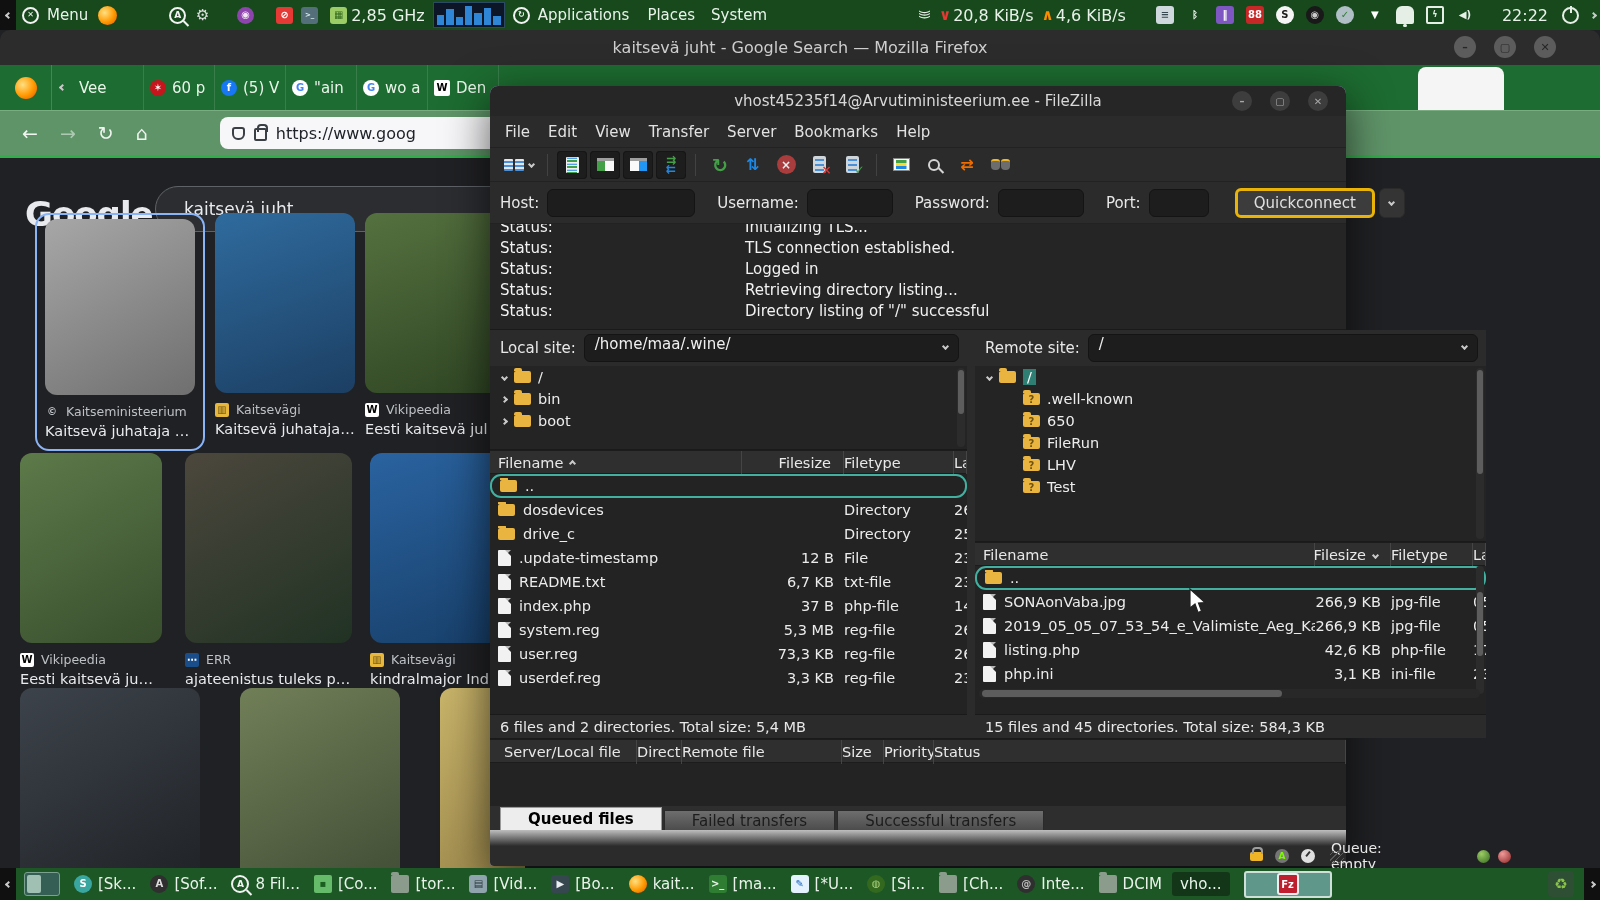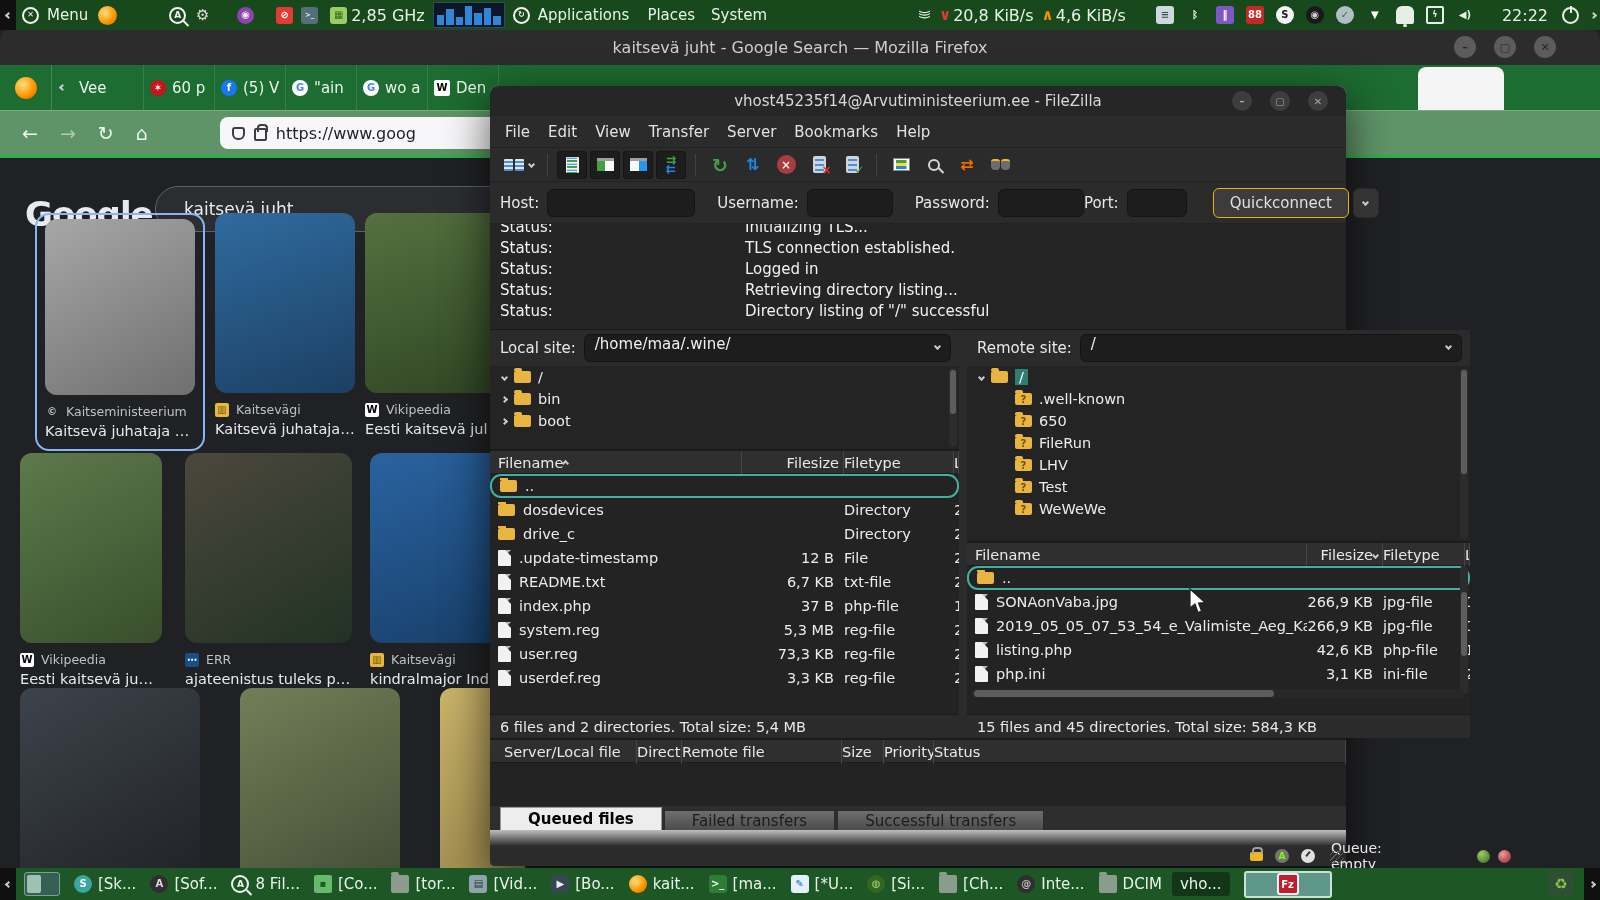--- a/index.html
+++ b/index.html
@@ -114,21 +114,21 @@
   .tmark{position:absolute;right:-6px;bottom:-4px;font-size:12px;font-weight:bold;}
   .tcompare{width:17px;height:13px;background:#fafafa;background-image:linear-gradient(#43a047 3px,#fdd835 3px 6px,#1e88e5 6px 9px,transparent 9px);background-size:70% 100%;background-repeat:no-repeat;background-position:2px 1px;border:1px solid #888;}
   .tfind{width:12px;height:12px;border:2px solid #d5d5d5;border-radius:50%;position:relative;}
   .tfind::after{content:"";position:absolute;bottom:-5px;right:-4px;width:2px;height:7px;background:#d5d5d5;transform:rotate(-45deg);}
   .tbino{display:flex;gap:1px;}
   .tbino span{width:9px;height:11px;background:#6d6d6d;border-radius:3px 3px 4px 4px;border-top:2px solid #f0b429;}
 
   .fz-quick{height:42px;display:flex;align-items:center;padding-left:10px;background:#2b2b2b;border-bottom:1px solid #222;font-size:15px;}
   .qinput{height:28px;background:#1d1d1d;border:1px solid #141414;border-radius:6px;margin-left:8px;flex:none;}
   .qlabel{white-space:nowrap;flex:none;}
-  .qbtn{height:30px;padding:0 16px;margin-left:26px;background:#3c3c3c;border:1px solid #eab308;border-radius:6px;
+  .qbtn{height:30px;padding:0 16px;margin-left:26px;background:#3c3c3c;border:3px solid #eab308;border-radius:6px;
       display:flex;align-items:center;font-size:15px;color:#e0e0e0;flex:none;}
   .qdd{width:26px;height:30px;margin-left:4px;background:#343434;border:1px solid #2a2a2a;border-radius:6px;
       display:flex;align-items:center;justify-content:center;flex:none;}
 
   .fz-log{height:106px;background:#252525;border-bottom:1px solid #1a1a1a;overflow:hidden;padding-left:10px;font-size:15px;}
   .fz-log .inner{margin-top:-8px;}
   .logline{display:flex;height:21px;align-items:center;color:#f2f2f2;}
   .logline .ltype{width:245px;flex:none;}
 
   .fz-main{display:flex;height:408px;}
@@ -144,21 +144,21 @@
   .tree.local-t{height:84px;}
   .tree.remote-t{height:176px;}
   .trow{height:22px;display:flex;align-items:center;gap:7px;font-size:14.5px;color:#ececec;}
   .vscroll{position:absolute;right:2px;top:2px;width:8px;bottom:2px;background:#2c2c2c;border-radius:4px;}
   .vscroll .thumb{position:absolute;left:1px;width:6px;background:#5d5d5d;border-radius:3px;}
 
   .listhead{height:24px;background:#2f2f2f;border-top:1px solid #1c1c1c;border-bottom:1px solid #1c1c1c;
       align-items:center;font-size:14.5px;color:#e8e8e8;flex:none;}
   .lgrid{display:grid;grid-template-columns:244px 102px 110px 1fr;padding-left:8px;}
   .rgrid{display:grid;grid-template-columns:332px 76px 82px 1fr;padding-left:8px;}
-  .hcell{display:flex;align-items:center;height:24px;border-right:1px solid #454545;padding-right:4px;overflow:hidden;white-space:nowrap;}
+  .hcell{display:flex;align-items:center;gap:7px;height:24px;border-right:1px solid #454545;padding-right:12px;overflow:hidden;white-space:nowrap;}
   .hcell.right{justify-content:flex-end;}
   .listbody{flex:1;position:relative;overflow:hidden;background:#232323;}
   .frow{height:24px;align-items:center;color:#ececec;font-size:14.5px;}
   .frow .name{display:flex;align-items:center;gap:8px;overflow:hidden;white-space:nowrap;}
   .frow .sz{text-align:right;padding-right:10px;white-space:nowrap;}
   .frow .tp,.frow .md{white-space:nowrap;overflow:hidden;}
   .frow.sel{border:2px solid #41b0a0;border-radius:11px;}
   .hscroll{height:9px;margin:3px 6px 0 4px;background:#282828;border-radius:5px;position:relative;}
   .hscroll .thumb{position:absolute;left:3px;top:1px;height:7px;width:300px;background:#5d5d5d;border-radius:4px;}
   .panestatus{height:24px;background:#2b2b2b;border-top:1px solid #1a1a1a;display:flex;align-items:center;
@@ -405,21 +405,21 @@
         </div>
     </div>
 
     <div class="fz-quick">
       <span class="qlabel">Host:</span>
       <span class="qinput" style="width:148px"></span>
       <span class="qlabel" style="margin-left:22px">Username:</span>
       <span class="qinput" style="width:86px"></span>
       <span class="qlabel" style="margin-left:22px">Password:</span>
       <span class="qinput" style="width:86px"></span>
-      <span class="qlabel" style="">Port:</span>
+      <span class="qlabel" style="margin-left:22px">Port:</span>
       <span class="qinput" style="width:60px"></span>
       <span class="qbtn">Quickconnect</span>
       <span class="qdd">
           <span class="chev sm"></span>
         </span>
     </div>
 
     <div class="fz-log">
         <div class="inner" id="fz-log">
           <div class="logline">
@@ -611,25 +611,20 @@
             </div>
             <div class="trow" style="padding-left: 36px;">
               <span class="chev sm r" style="visibility: hidden;"></span>
               <span class="folder q"></span>
               <span>LHV</span>
             </div>
             <div class="trow" style="padding-left: 36px;">
               <span class="chev sm r" style="visibility: hidden;"></span>
               <span class="folder q"></span>
               <span>Test</span>
-            </div>
-            <div class="trow" style="padding-left: 36px;">
-              <span class="chev sm r" style="visibility: hidden;"></span>
-              <span class="folder q"></span>
-              <span>WeWeWe</span>
             </div>
           </div>
         <div class="listhead rgrid" id="rhead">
             <div class="hcell">
               <span>Filename</span>
             </div>
             <div class="hcell right">
               <span>Filesize</span>
               <span class="chev sm"></span>
             </div>

